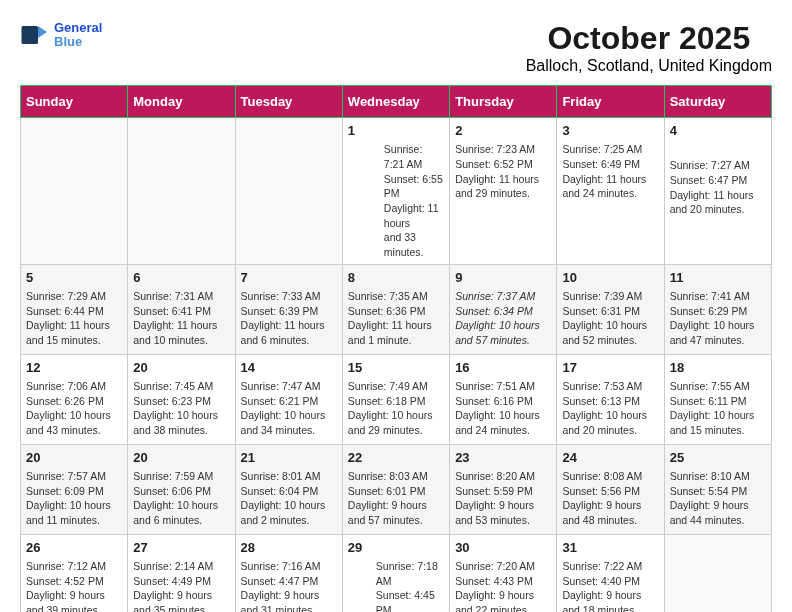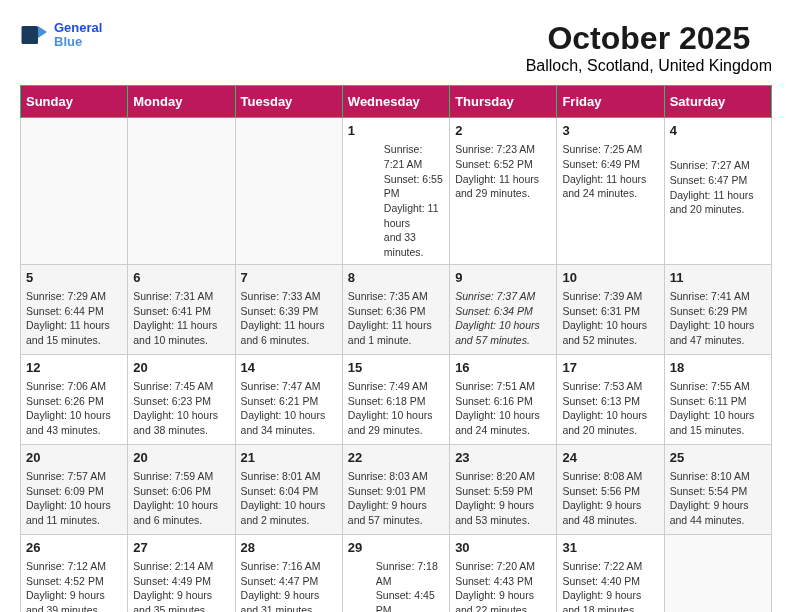--- a/index.html
+++ b/index.html
@@ -276,21 +276,21 @@
         <td>
           <span class="day-number">21</span>
           <div class="day-info" style="white-space: pre-line;">Sunrise: 8:01 AM
 Sunset: 6:04 PM
 Daylight: 10 hours
 and 2 minutes.</div>
         </td>
         <td>
           <span class="day-number">22</span>
           <div class="day-info" style="white-space: pre-line;">Sunrise: 8:03 AM
-Sunset: 9:01 PM
+Sunset: 6:01 PM
 Daylight: 9 hours
 and 57 minutes.</div>
         </td>
         <td>
           <span class="day-number">23</span>
           <div class="day-info" style="white-space: pre-line;">Sunrise: 8:20 AM
 Sunset: 5:59 PM
 Daylight: 9 hours
 and 53 minutes.</div>
         </td>

